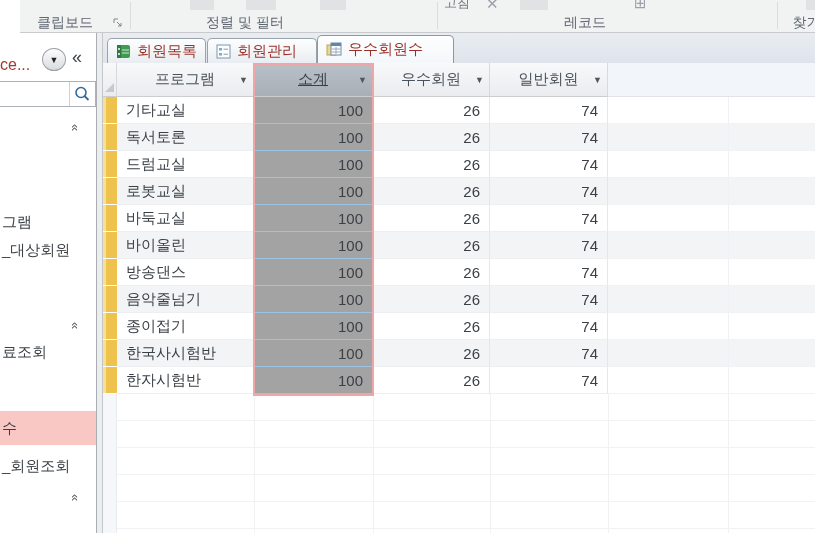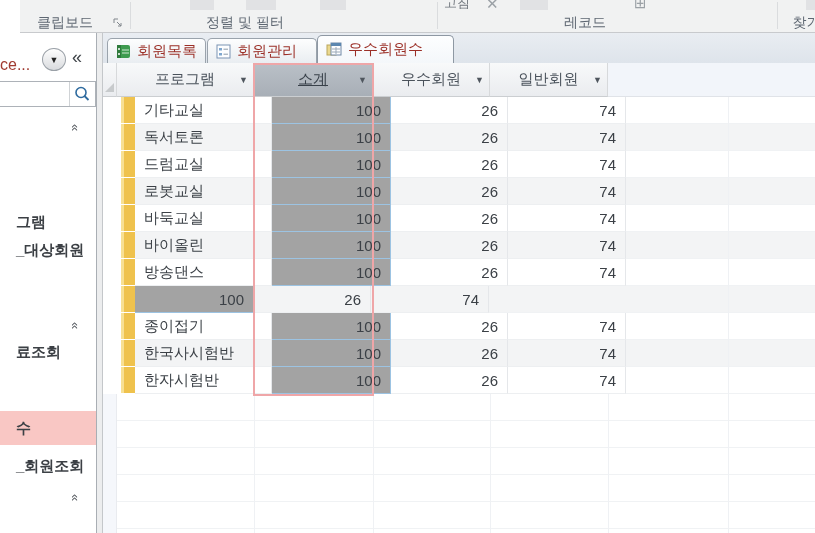--- a/index.html
+++ b/index.html
@@ -29,21 +29,21 @@
     background:linear-gradient(#FEFEFE,#D9DBDE); color:#222; font-size:9px;
     display:flex; align-items:center; justify-content:center; }
   .nav-shutter { position:absolute; left:72px; top:14px; font-size:18px; color:#3F4449; }
   .nav-search { position:absolute; left:-8px; top:48px; width:104px; height:26px;
     background:#fff; border:1px solid #ADB2B8; }
   .nav-search .sep { position:absolute; right:25px; top:0; width:1px; height:100%; background:#D0D3D6; }
   .nav-search .mag { position:absolute; right:4px; top:3px; }
   .nav-chevron { position:absolute; left:73px; font-size:13px; color:#4A4F55;
     transform:rotate(90deg); letter-spacing:-2px; }
   .nav-item { position:absolute; left:0; width:96px; height:22px; font-size:15px;
-    color:#3C4045; line-height:22px; padding-left:16px; white-space:nowrap; overflow:hidden;font-weight:bold; }
+    color:#3C4045; line-height:22px; padding-left:2px; white-space:nowrap; overflow:hidden; }
   .nav-item.selected { height:34px; line-height:34px; background:#F9C7C4; }
 
   .splitter { position:absolute; left:97px; top:33px; width:6px; height:500px;
     background:#ECEDEE; border-right:1px solid #C4C7CA; }
 
   
   .docarea { position:absolute; left:103px; top:33px; width:712px; height:500px; }
   .tabstrip { position:absolute; left:0; top:0; width:712px; height:30px;
     background:linear-gradient(#E9EDF2,#DEE4EB); }
   .tab { position:absolute; bottom:0; height:25px; border:1px solid #9AA3AC;
@@ -65,21 +65,21 @@
   .hcell { background:linear-gradient(#F8F9FA,#EAECEF);
     border-right:1px solid #D7D9DB; border-bottom:1px solid #CBCED1;
     color:#4A525B; font-size:15px; display:flex; align-items:center;
     justify-content:center; position:relative; }
   .hcell .dd { position:absolute; right:5px; top:50%; transform:translateY(-50%);
     font-size:9px; color:#4F565E; }
   .hcell.sel { background:linear-gradient(#BAC0C7,#A8AFB7); color:#39414A;text-decoration:underline; }
   .hfiller { flex:1; background:#F2F5FA; border-bottom:1px solid #E0E3E8; }
   .w1{width:137px}.w2{width:119px}.w3{width:117px}.w4{width:118px}
 
-  .row { display:flex; height:27px; background:#fff;margin-left:18px; }
+  .row { display:flex; height:27px; background:#fff; }
   .row.alt { background:#F3F4F5; }
   .sel-cell { width:14px;
     background:linear-gradient(90deg,#F8E093 0px,#F8E093 3px,#EFC24D 3px);
     border-bottom:1px solid #FFFFFF; }
   .c { font-size:15px; color:#3B4046; display:flex; align-items:center;
     padding:0 9px; border-right:1px solid #E5E7EA; border-bottom:1px solid #EDEFF1; }
   .c.num { justify-content:flex-end; }
   .c.blue { background:#a3a3a3; border-right:1px solid #9CC3E2; border-bottom:1px solid #9CC3E2; }
   .filler { flex:1; border-bottom:1px solid #F0F2F4; }
 
@@ -263,20 +263,21 @@
           <div class="row">
             <div class="sel-cell"></div>
             <div class="c w1">방송댄스</div>
             <div class="c w2 num blue">100</div>
             <div class="c w3 num">26</div>
             <div class="c w4 num">74</div>
             <div class="filler"></div>
           </div>
           <div class="row alt">
             <div class="sel-cell"></div>
+            <div class="c w1">음악줄넘기</div>
             <div class="c w2 num blue">100</div>
             <div class="c w3 num">26</div>
             <div class="c w4 num">74</div>
             <div class="filler"></div>
           </div>
           <div class="row">
             <div class="sel-cell"></div>
             <div class="c w1">종이접기</div>
             <div class="c w2 num blue">100</div>
             <div class="c w3 num">26</div>

